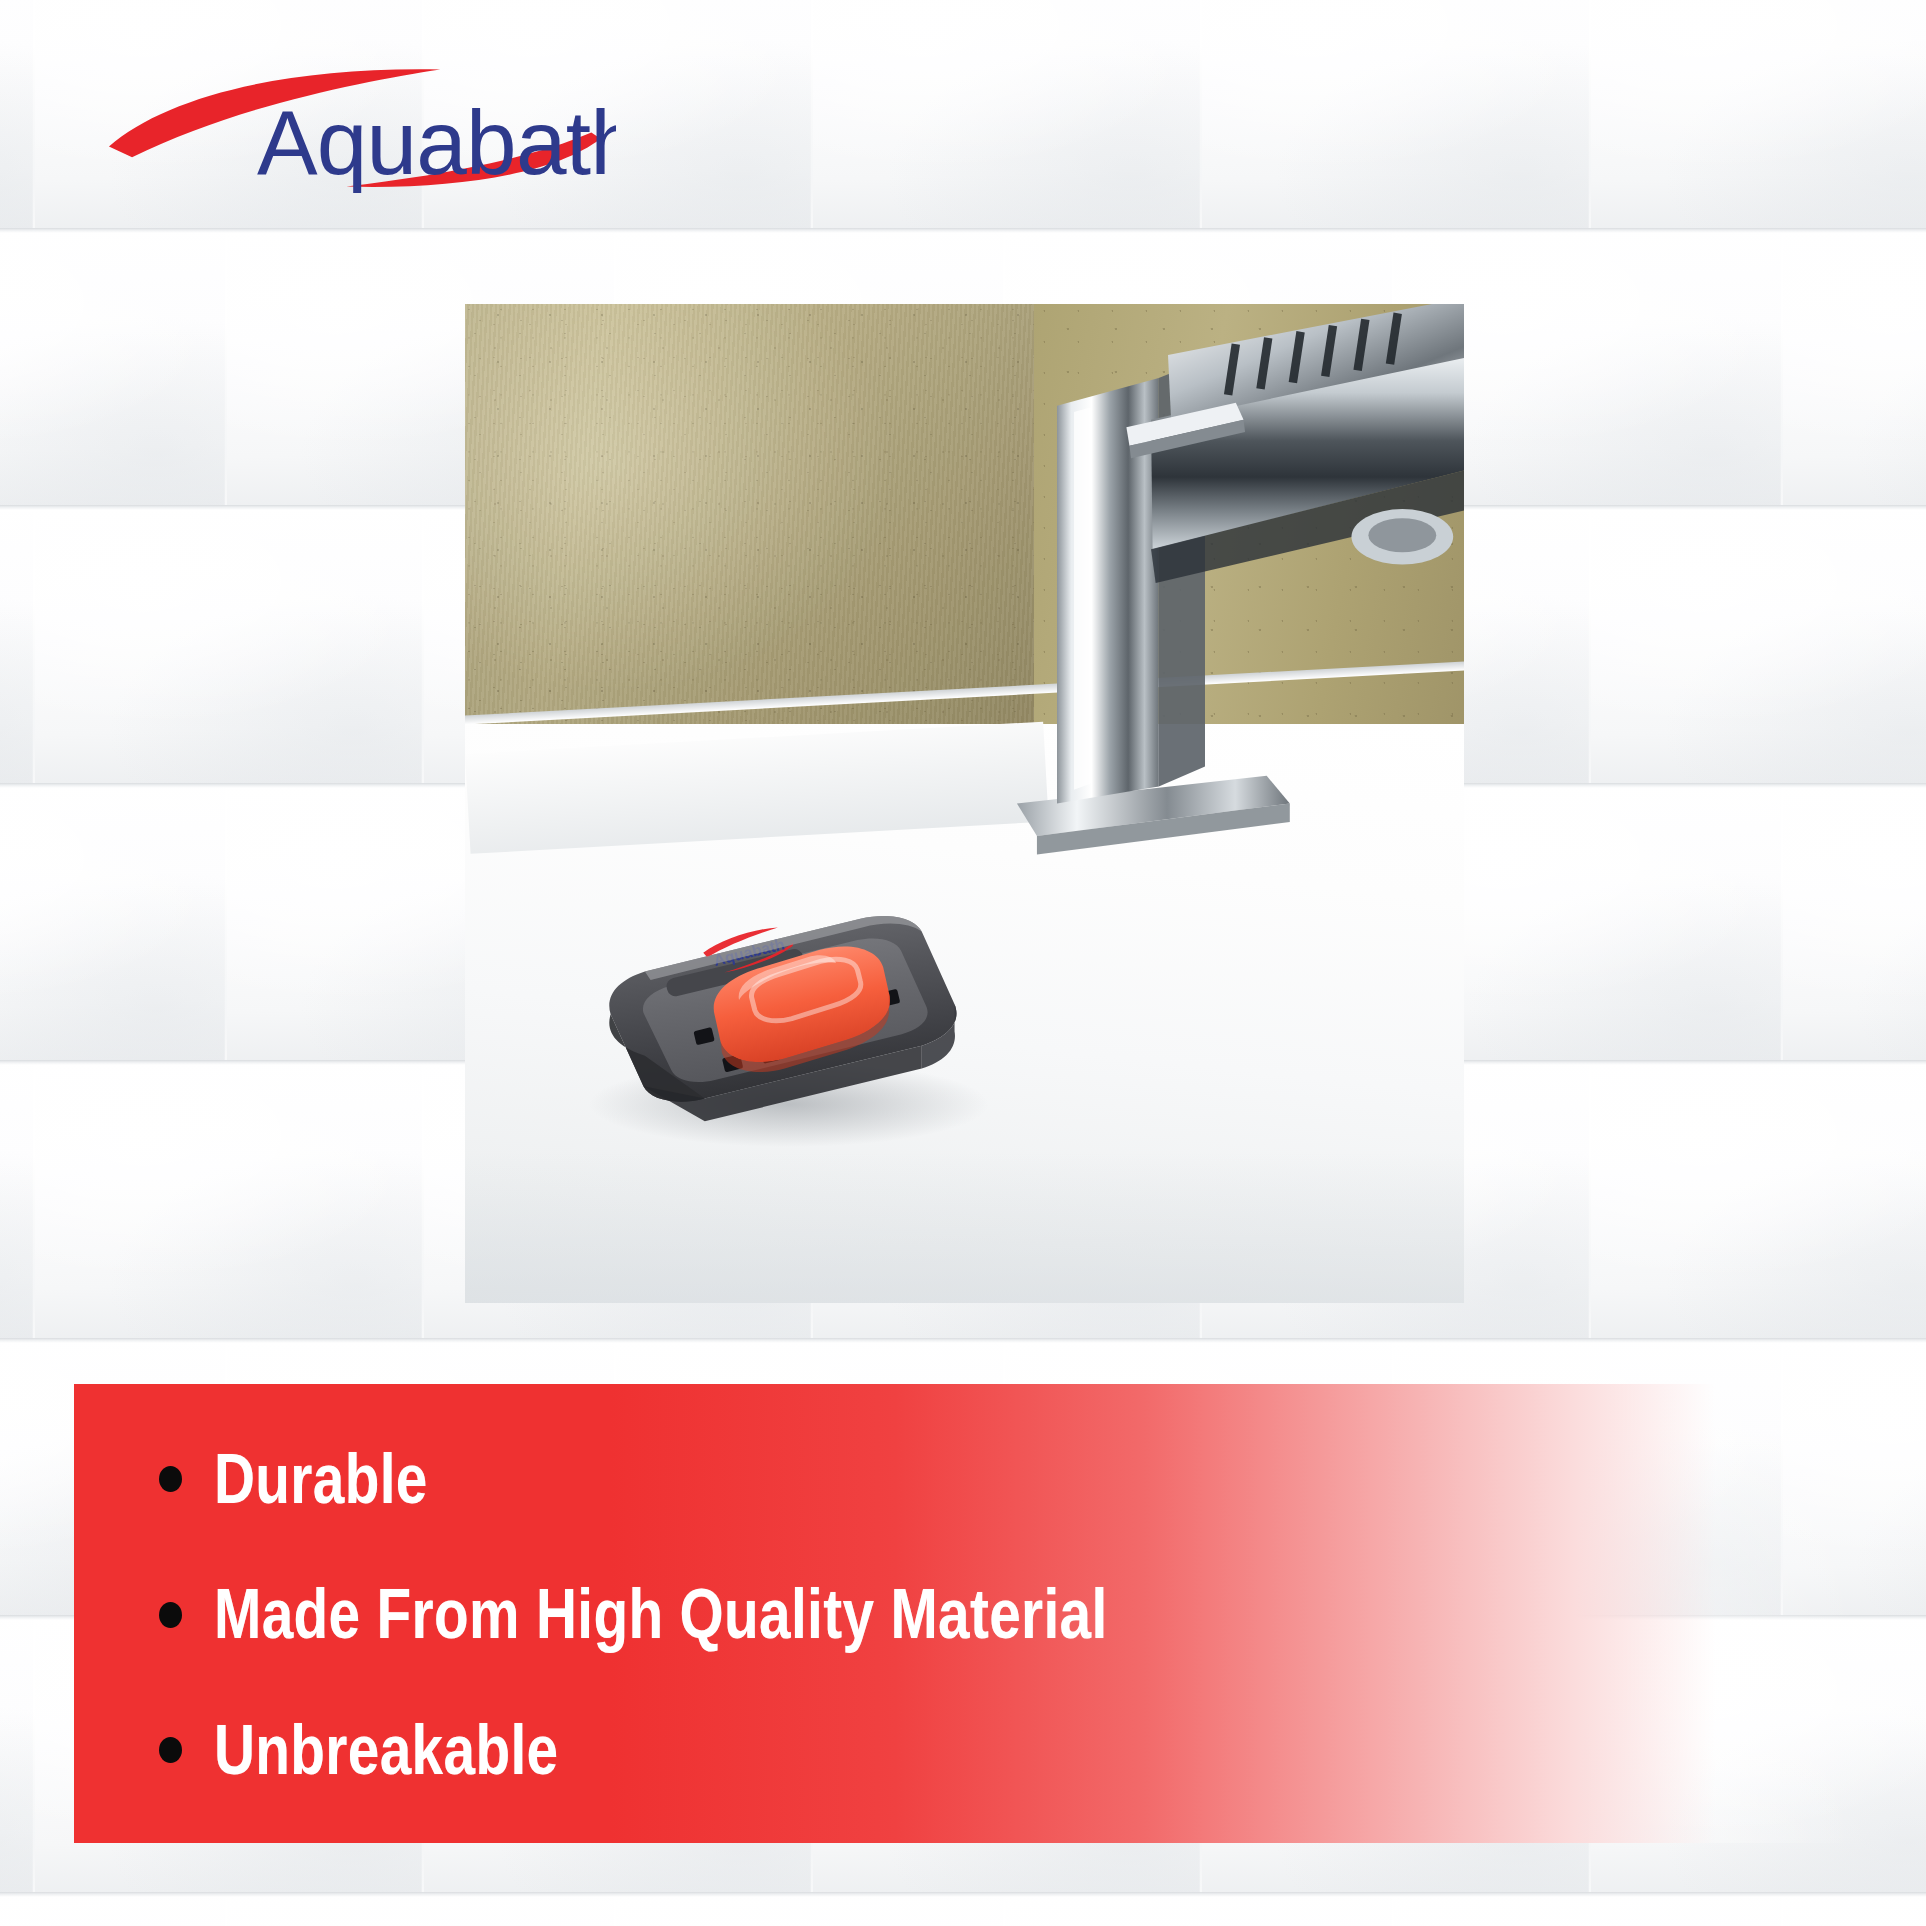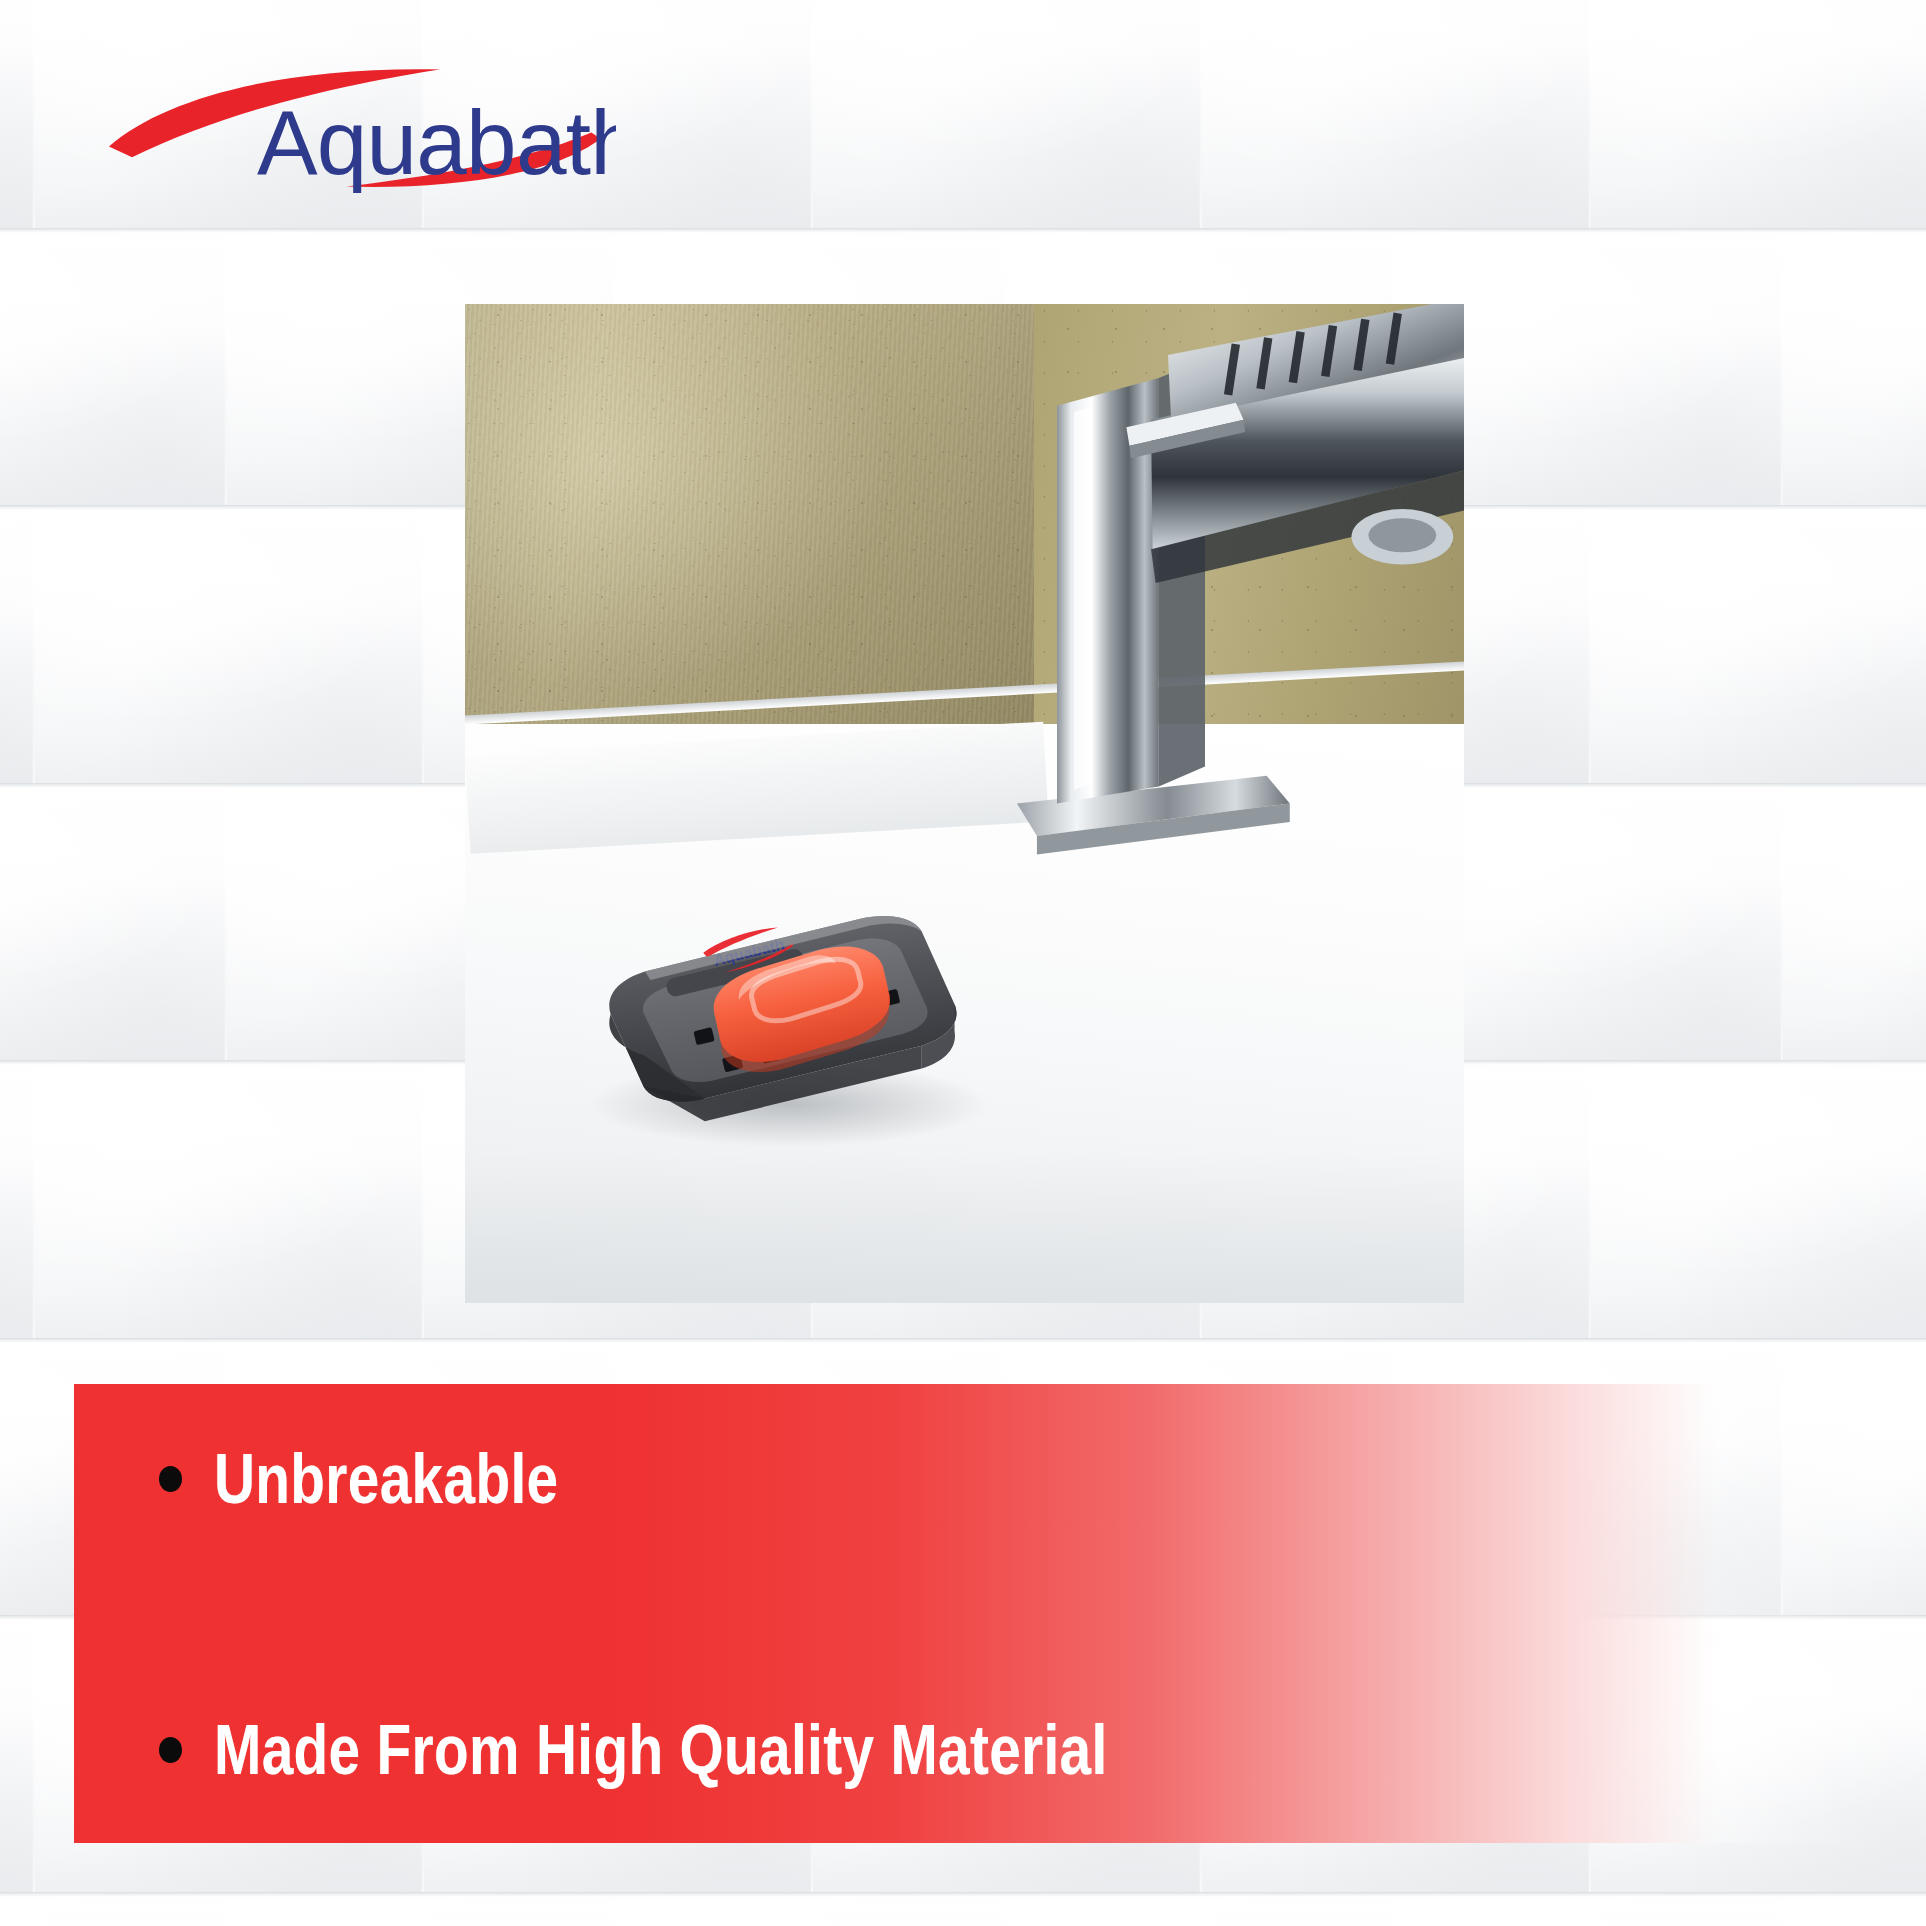--- a/index.html
+++ b/index.html
@@ -483,23 +483,27 @@
 
       <path d="M168 166 L470 92 C 508 83, 546 90, 556 110
                C 540 98, 506 95, 474 104 L176 178 Z" fill="#9a9ba0" opacity=".7"></path>
     </svg>
   </div>
 
   <div class="banner">
     <ul class="feature-list" style="list-style:none;margin:0;">
       <li class="feature-item">
         <span class="bullet"></span>
-        <span class="feature-text">Unbreakable</span>
+        <span class="feature-text">Durable</span>
       </li>
       <li class="feature-item">
         <span class="bullet"></span>
         <span class="feature-text">Made From High Quality Material</span>
       </li>
+      <li class="feature-item">
+        <span class="bullet"></span>
+        <span class="feature-text">Unbreakable</span>
+      </li>
     </ul>
   </div>
 
 </div>
 
 
 </body></html>

